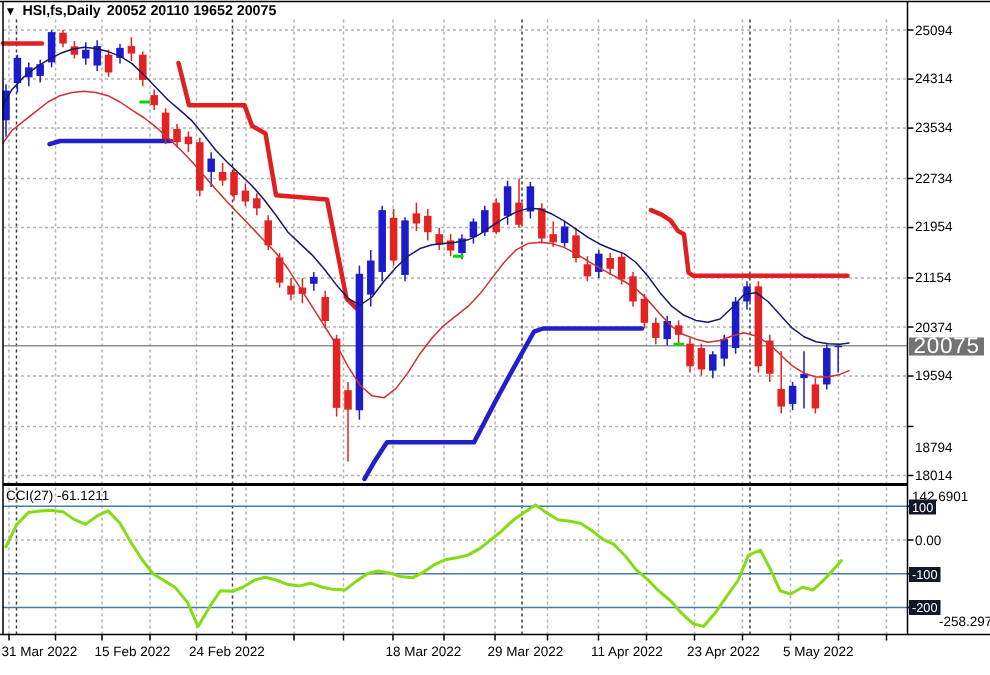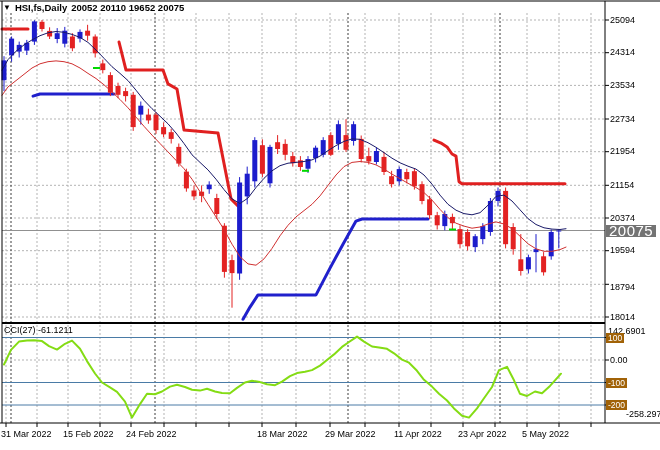--- a/index.html
+++ b/index.html
@@ -7,21 +7,21 @@
     position:relative;width:660px;height:450px;background:#ffffff;
     font-family:"Liberation Sans","DejaVu Sans",sans-serif;overflow:hidden;
   }
   #plot-svg{position:absolute;left:0;top:0;}
   .lbl{position:absolute;font-size:9px;line-height:11px;color:#000;white-space:nowrap;}
   #title-row{position:absolute;left:3px;top:2px;display:flex;align-items:center;gap:4px;
     font-size:9.5px;font-weight:bold;color:#000;}
   #menu-arrow{font-size:8px;line-height:10px;cursor:pointer;}
   .price-badge{position:absolute;background:#737373;color:#fff;font-size:15px;line-height:12px;
     padding:0 3px;letter-spacing:0.5px;}
-  .cci-badge{position:absolute;background:#a16207;color:#fff;font-size:8.5px;line-height:10px;
+  .cci-badge{position:absolute;background:#0f172a;color:#fff;font-size:8.5px;line-height:10px;
     padding:0 2px;}
   #cci-label{position:absolute;font-size:9px;color:#000;}
   .axis-area{position:absolute;}
 </style>
 </head>
 <body>
 
 <div id="chart-window">
   <svg id="plot-svg" width="660" height="450">
       <line x1="2" y1="20" x2="605" y2="20" stroke="#b3b3b3" stroke-width="1" stroke-dasharray="2,2"></line>
@@ -272,21 +272,21 @@
   <div id="price-axis" class="axis-area"></div>
   <div id="date-axis" class="axis-area"></div>
 <div class="lbl" style="left: 610px; top: 14.5px;">25094</div>
     <div class="lbl" style="left: 610px; top: 47.2px;">24314</div>
     <div class="lbl" style="left: 610px; top: 79.9px;">23534</div>
     <div class="lbl" style="left: 610px; top: 113.5px;">22734</div>
     <div class="lbl" style="left: 610px; top: 146.2px;">21954</div>
     <div class="lbl" style="left: 610px; top: 179.8px;">21154</div>
     <div class="lbl" style="left: 610px; top: 212.5px;">20374</div>
     <div class="lbl" style="left: 610px; top: 245.2px;">19594</div>
-    <div class="lbl" style="left: 610px; top: 282px;">18794</div>
+    <div class="lbl" style="left: 610px; top: 293px;">18794</div>
     <div class="lbl" style="left: 610px; top: 311.5px;">18014</div>
     <div class="price-badge" style="left: 606px; top: 224.5px;">20075</div>
     <div class="lbl" style="left: 1px; top: 429px;">31 Mar 2022</div>
     <div class="lbl" style="left: 63px; top: 429px; text-align: center;">15 Feb 2022</div>
     <div class="lbl" style="left: 126px; top: 429px;">24 Feb 2022</div>
     <div class="lbl" style="left: 191px; top: 452px;">8 Mar 2022</div>
     <div class="lbl" style="left: 257px; top: 429px;">18 Mar 2022</div>
     <div class="lbl" style="left: 325px; top: 429px; text-align: center;">29 Mar 2022</div>
     <div class="lbl" style="left: 394px; top: 429px;">11 Apr 2022</div>
     <div class="lbl" style="left: 458px; top: 429px;">23 Apr 2022</div>

